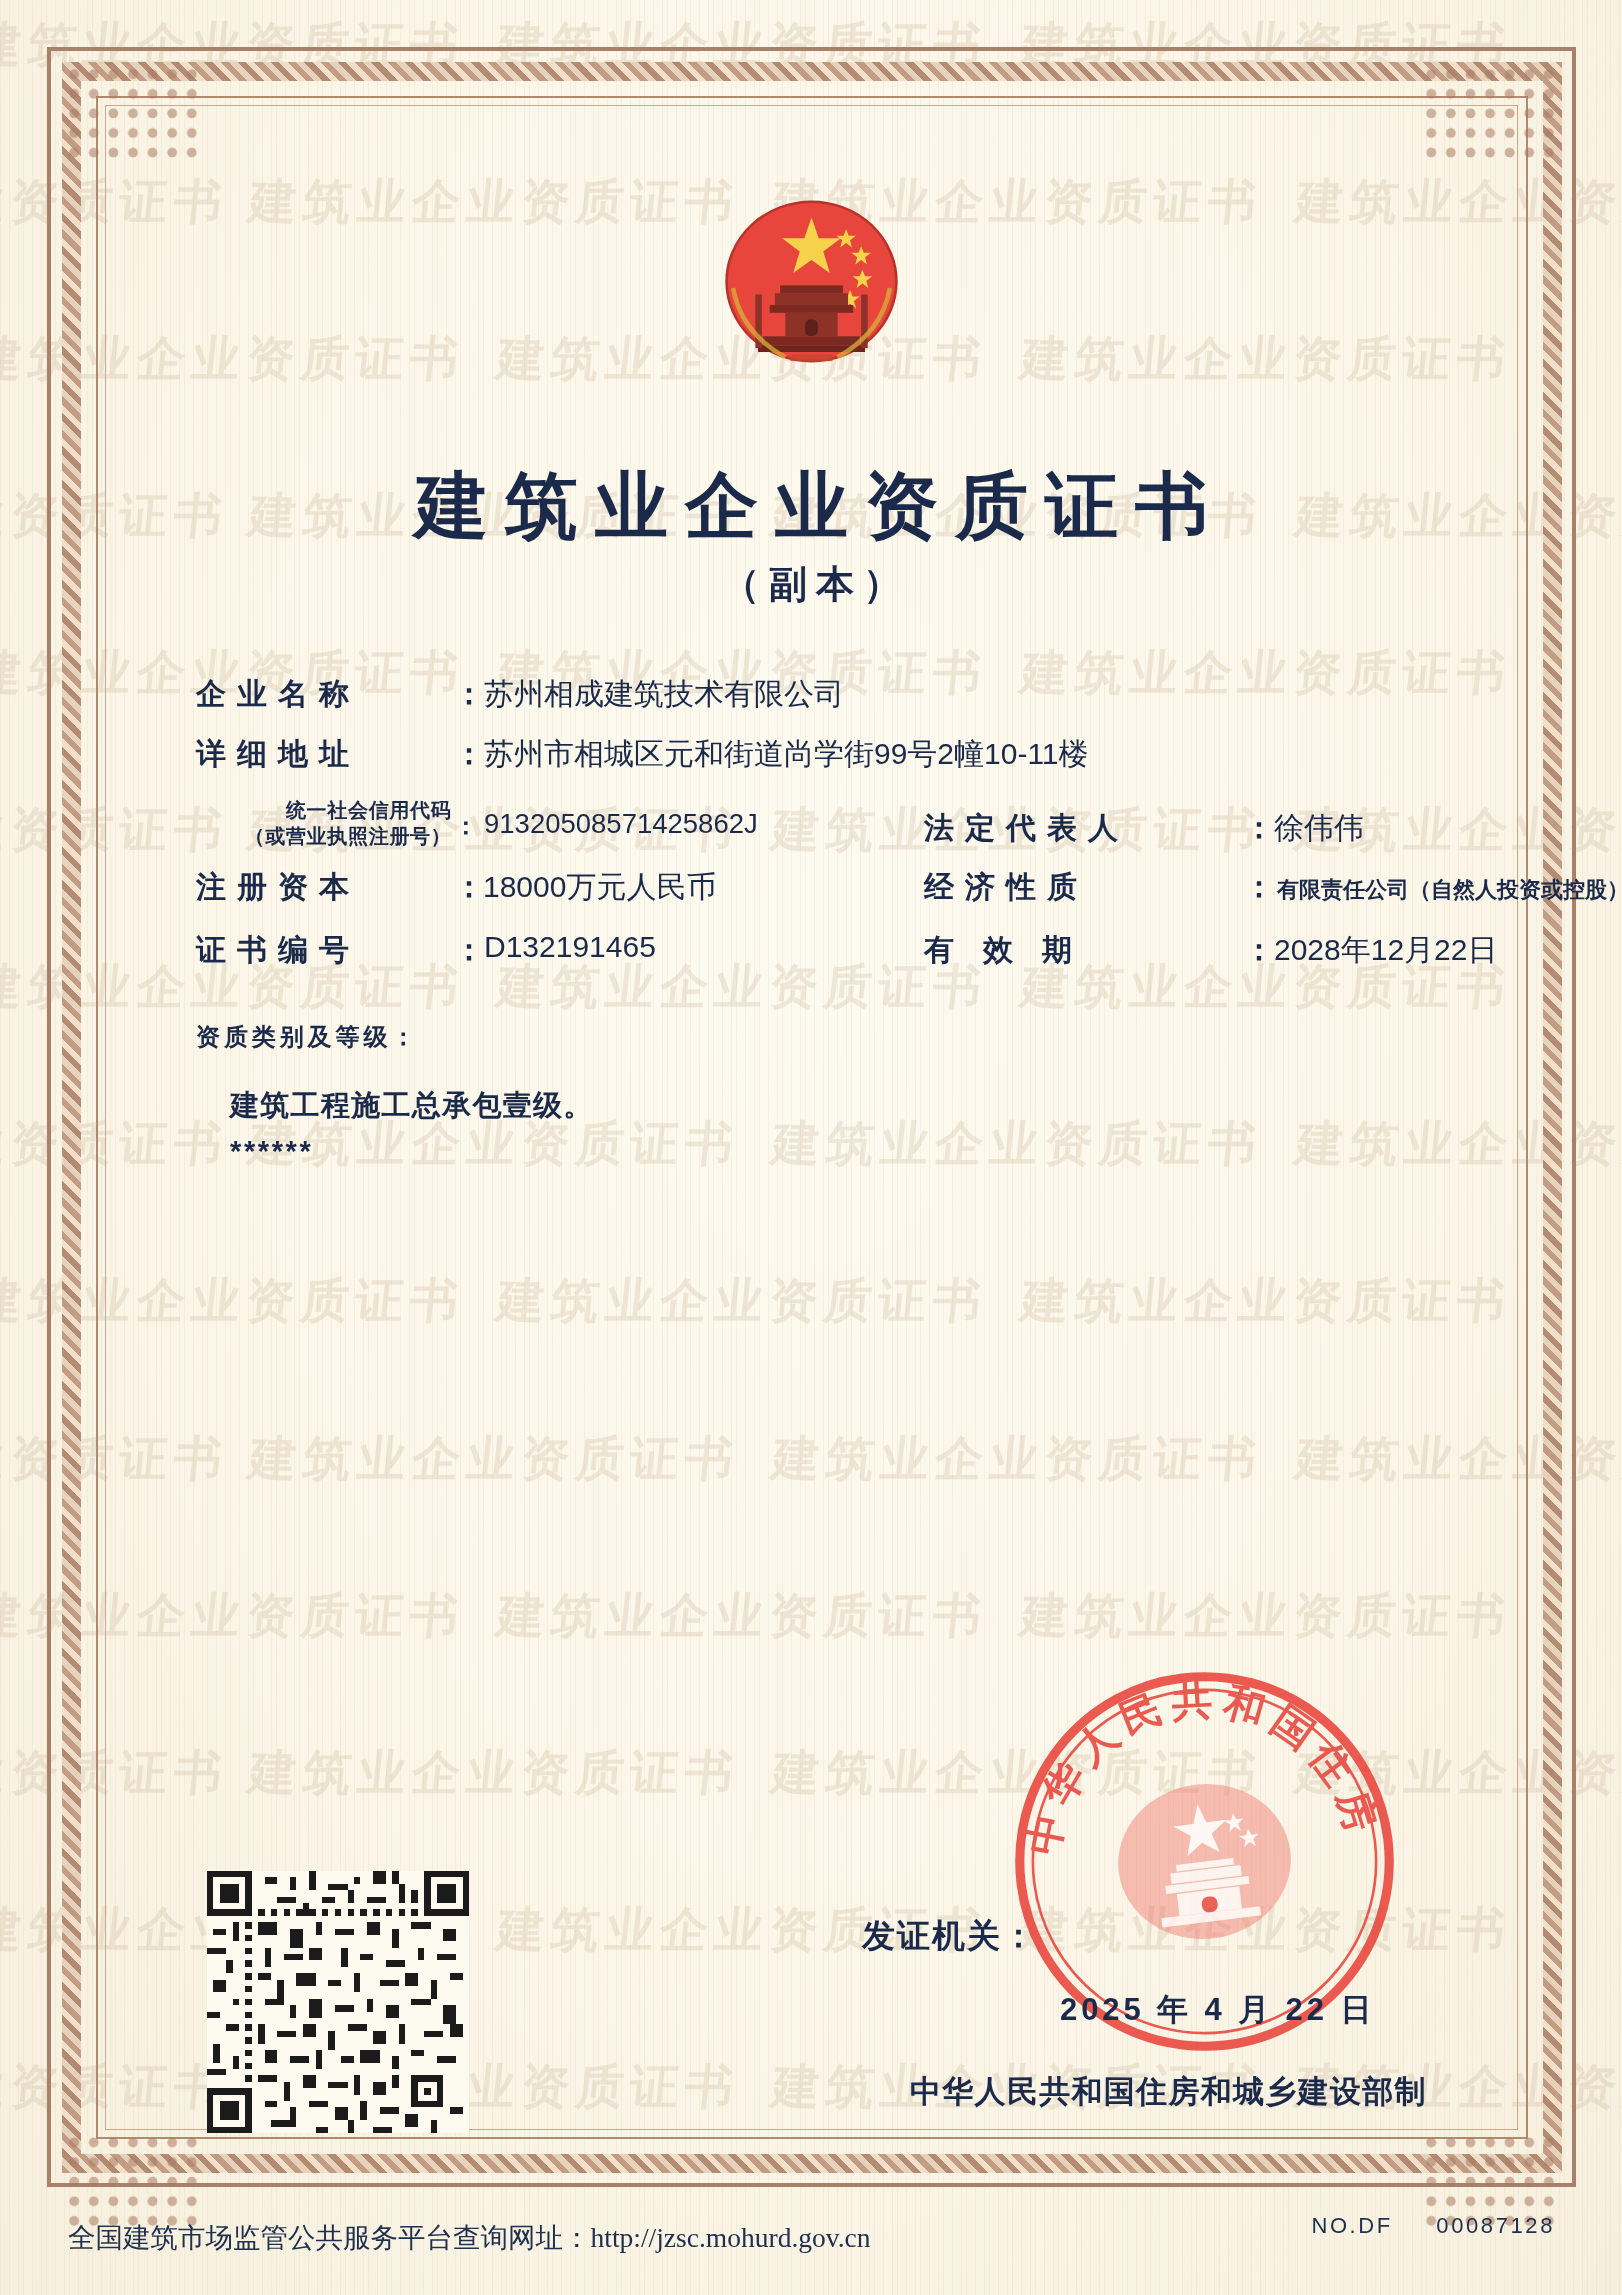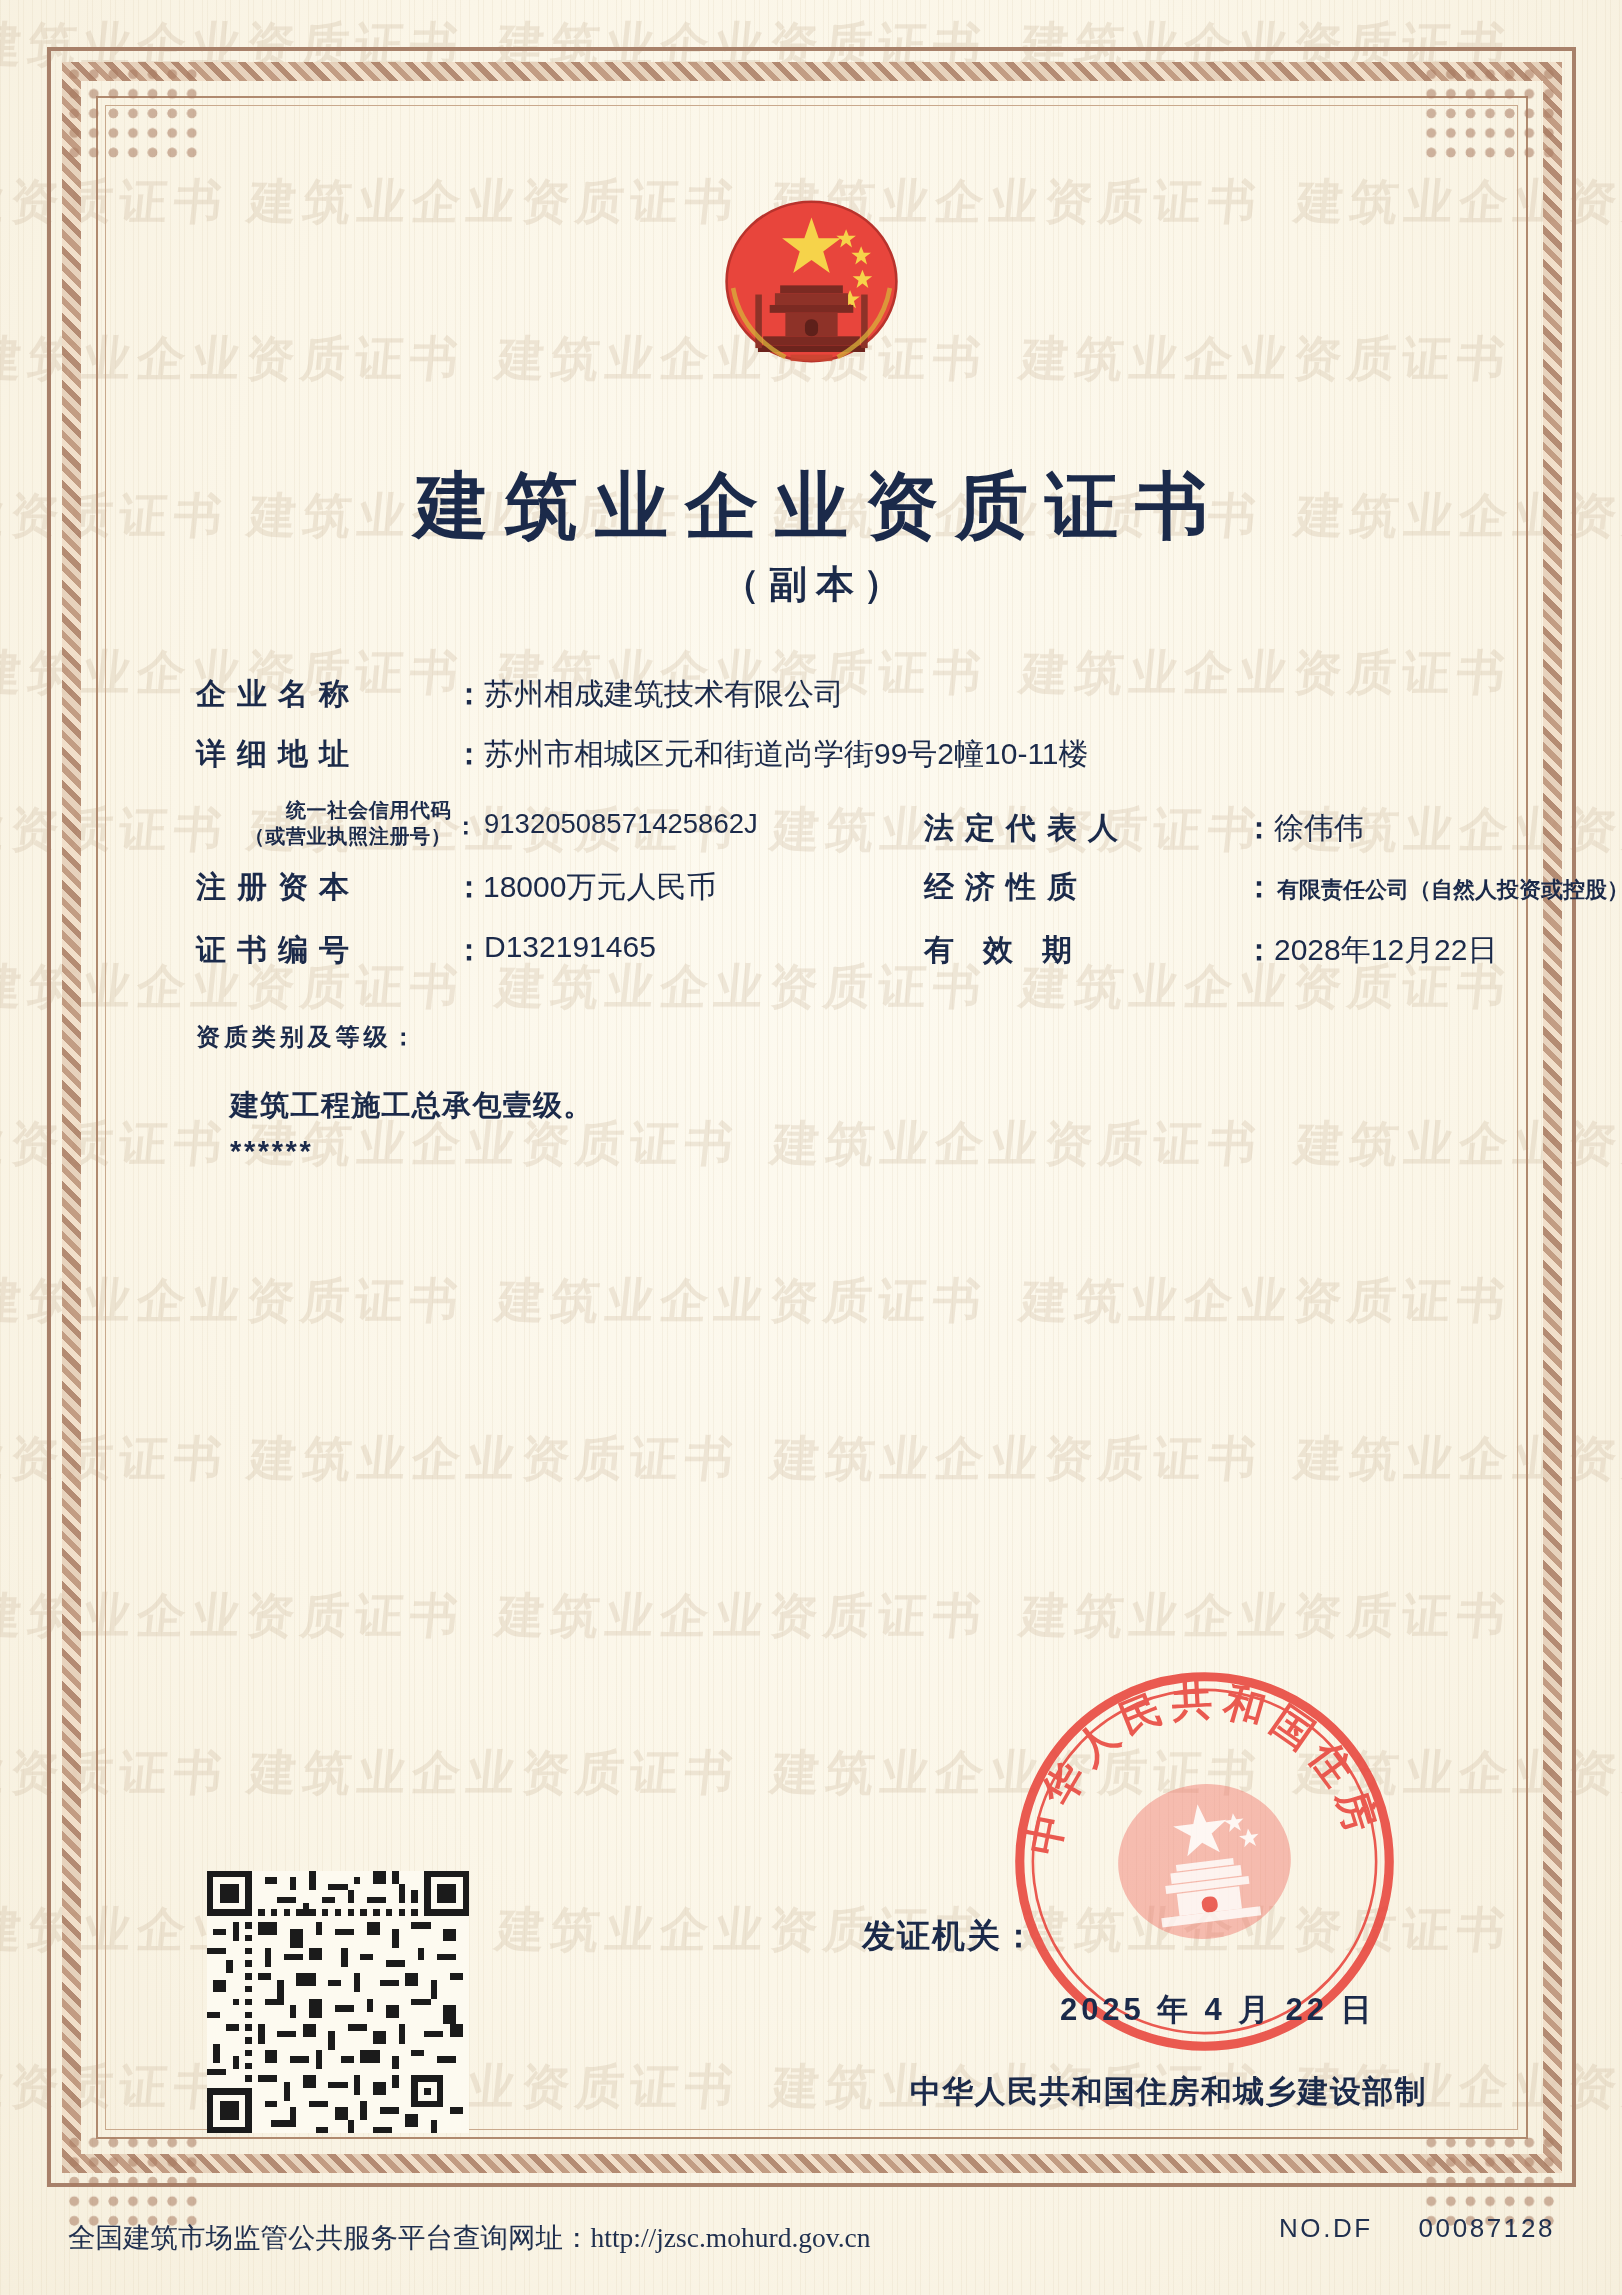--- a/index.html
+++ b/index.html
@@ -261,21 +261,21 @@
     left: 68px; top: 2220px;
     font-family: "Liberation Serif", "DejaVu Serif", serif;
     font-size: 27.5px;
     color: #20304f;
     white-space: nowrap;
   }
   .footer-right {
     position: absolute;
     right: 68px; top: 2213px;
     font-family: "Liberation Sans", "DejaVu Sans", sans-serif;
-    font-size: 26px;
+    font-size: 22px;
     letter-spacing: 2.6px;
     color: #20304f;
     white-space: nowrap;
     margin-left: 48px;
   }
 </style>
 </head>
 <body>
 
 <div class="page">

